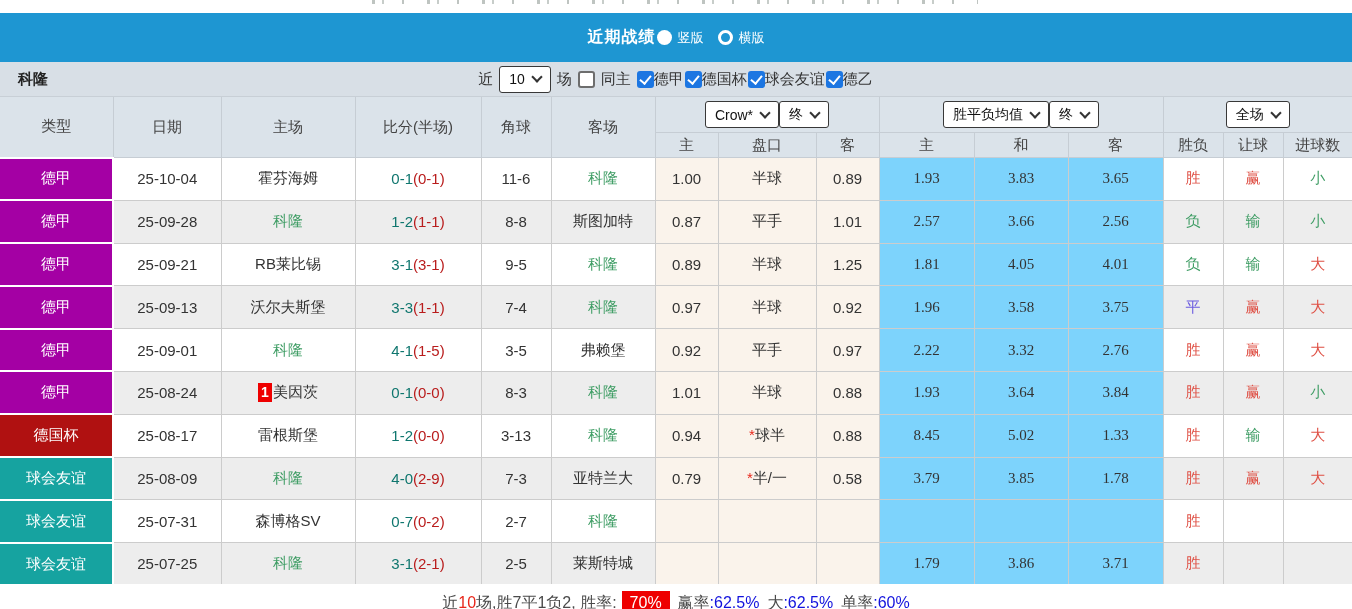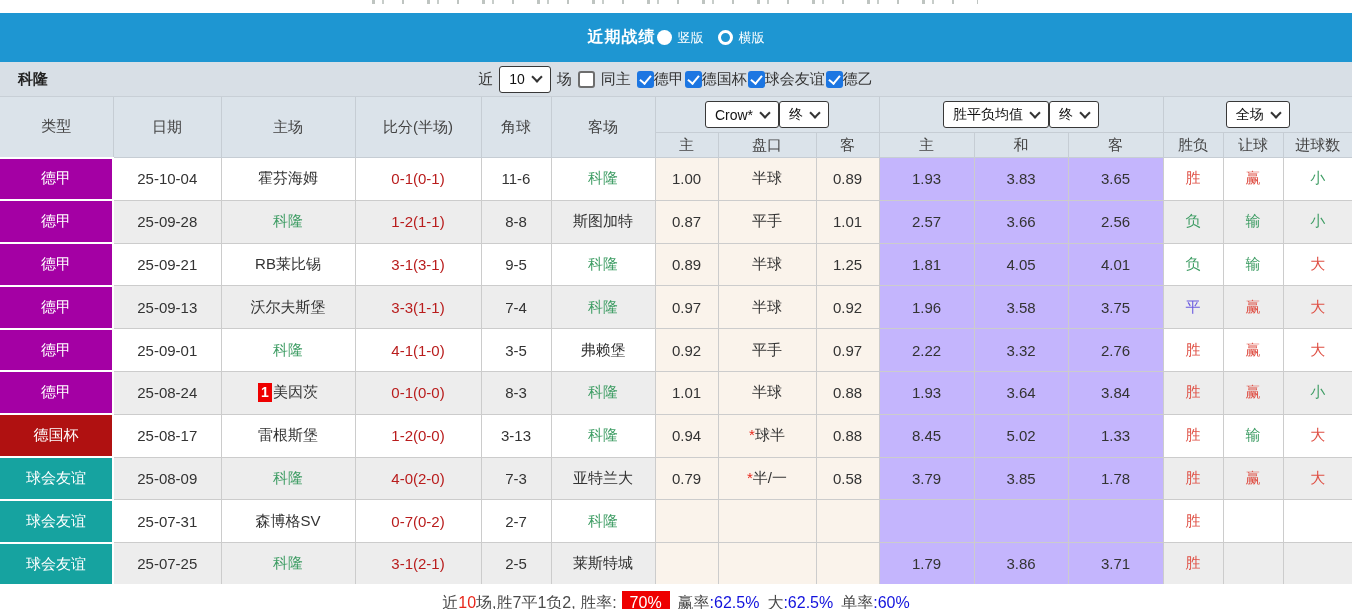--- a/index.html
+++ b/index.html
@@ -42,26 +42,26 @@
   
   table{border-collapse:collapse;table-layout:fixed;width:1352px;border-style:hidden;}
   thead th{background:#dbe3ea;font-weight:normal;color:#444;font-size:15px;border:1px solid #c6cdd4;padding:0;}
   thead tr.hrow1 th{height:35px;}
   thead tr.hrow2 th{height:24px;}
   .sel-wrap{display:flex;align-items:center;justify-content:center;}
   tbody td{border:1px solid #ccc;text-align:center;font-size:15px;color:#333;height:40.8px;padding:0;overflow:hidden;white-space:nowrap;}
   tbody td.plain{background:#fff;}
   tbody tr:nth-child(even) td.plain{background:#ededed;}
   tbody td.c-ah{background:#faf3eb;}
-  tbody td.c-1x2{background:#c4b5fd;}
+  tbody td.c-1x2{background:#7dd3fc;font-family:Liberation Serif, serif;}
   tbody td.c-league{color:#fff;border:2px solid #fff;}
   .t-red{color:#df5146;}
   .t-green{color:#3d9c63;}
   .t-violet{color:#6a5ae0;}
-  .score-final{color:#b91c1c;}
+  .score-final{color:#0f766e;}
   .score-half{color:#b91c1c;}
   .hl{color:#3d9c63;}
   .badge{background:#ee0000;color:#fff;font-weight:bold;padding:0 3px;margin-right:1px;display:inline-block;line-height:19px;font-size:14px;}
   .star{color:#e8271b;}
   
   .summary{height:38px;background:#fff;display:flex;align-items:center;justify-content:center;font-size:16px;color:#4a4a4a;}
   .sum-red{color:#e8271b;}
   .sum-blue{color:#1212dd;}
   .sum-label{margin-left:8px;}
   .win-badge{background:#ee0000;color:#fff;padding:3px 8px;margin-left:5px;font-size:16px;}
@@ -252,21 +252,21 @@
           <td class="c-1x2">3.58</td>
           <td class="c-1x2">3.75</td>
           <td class="plain t-violet">平</td>
           <td class="plain t-red">赢</td>
           <td class="plain t-red">大</td>
         </tr>
         <tr>
           <td class="c-league" style="background: rgb(164, 0, 164);">德甲</td>
           <td class="plain">25-09-01</td>
           <td class="plain"><span class="hl">科隆</span></td>
-          <td class="plain"><span class="score-final">4-1</span><span class="score-half">(1-0)</span></td>
+          <td class="plain"><span class="score-final">4-1</span><span class="score-half">(1-5)</span></td>
           <td class="plain">3-5</td>
           <td class="plain"><span>弗赖堡</span></td>
           <td class="c-ah">0.92</td>
           <td class="c-ah"><span>平手</span></td>
           <td class="c-ah">0.97</td>
           <td class="c-1x2">2.22</td>
           <td class="c-1x2">3.32</td>
           <td class="c-1x2">2.76</td>
           <td class="plain t-red">胜</td>
           <td class="plain t-red">赢</td>
@@ -303,21 +303,21 @@
           <td class="c-1x2">5.02</td>
           <td class="c-1x2">1.33</td>
           <td class="plain t-red">胜</td>
           <td class="plain t-green">输</td>
           <td class="plain t-red">大</td>
         </tr>
         <tr>
           <td class="c-league" style="background: rgb(22, 163, 160);">球会友谊</td>
           <td class="plain">25-08-09</td>
           <td class="plain"><span class="hl">科隆</span></td>
-          <td class="plain"><span class="score-final">4-0</span><span class="score-half">(2-0)</span></td>
+          <td class="plain"><span class="score-final">4-0</span><span class="score-half">(2-9)</span></td>
           <td class="plain">7-3</td>
           <td class="plain"><span>亚特兰大</span></td>
           <td class="c-ah">0.79</td>
           <td class="c-ah"><span class="star">*</span><span>半/一</span></td>
           <td class="c-ah">0.58</td>
           <td class="c-1x2">3.79</td>
           <td class="c-1x2">3.85</td>
           <td class="c-1x2">1.78</td>
           <td class="plain t-red">胜</td>
           <td class="plain t-red">赢</td>

